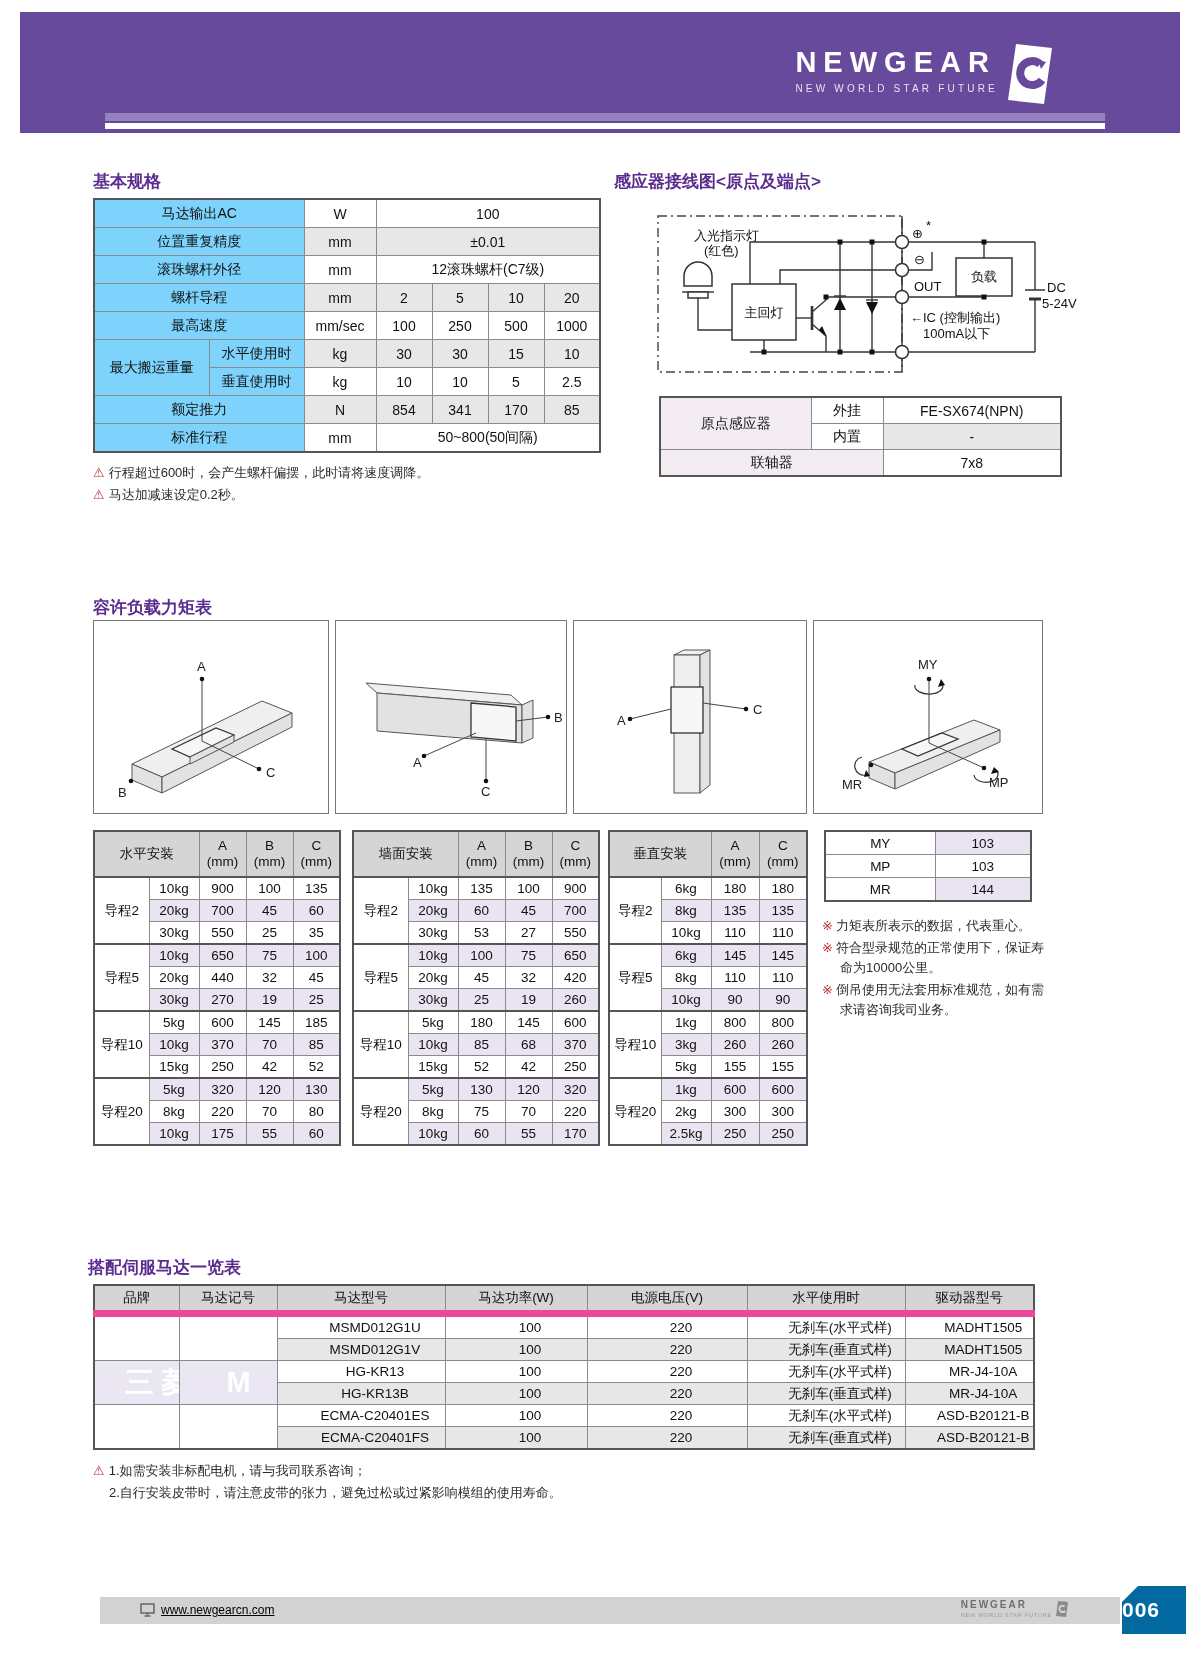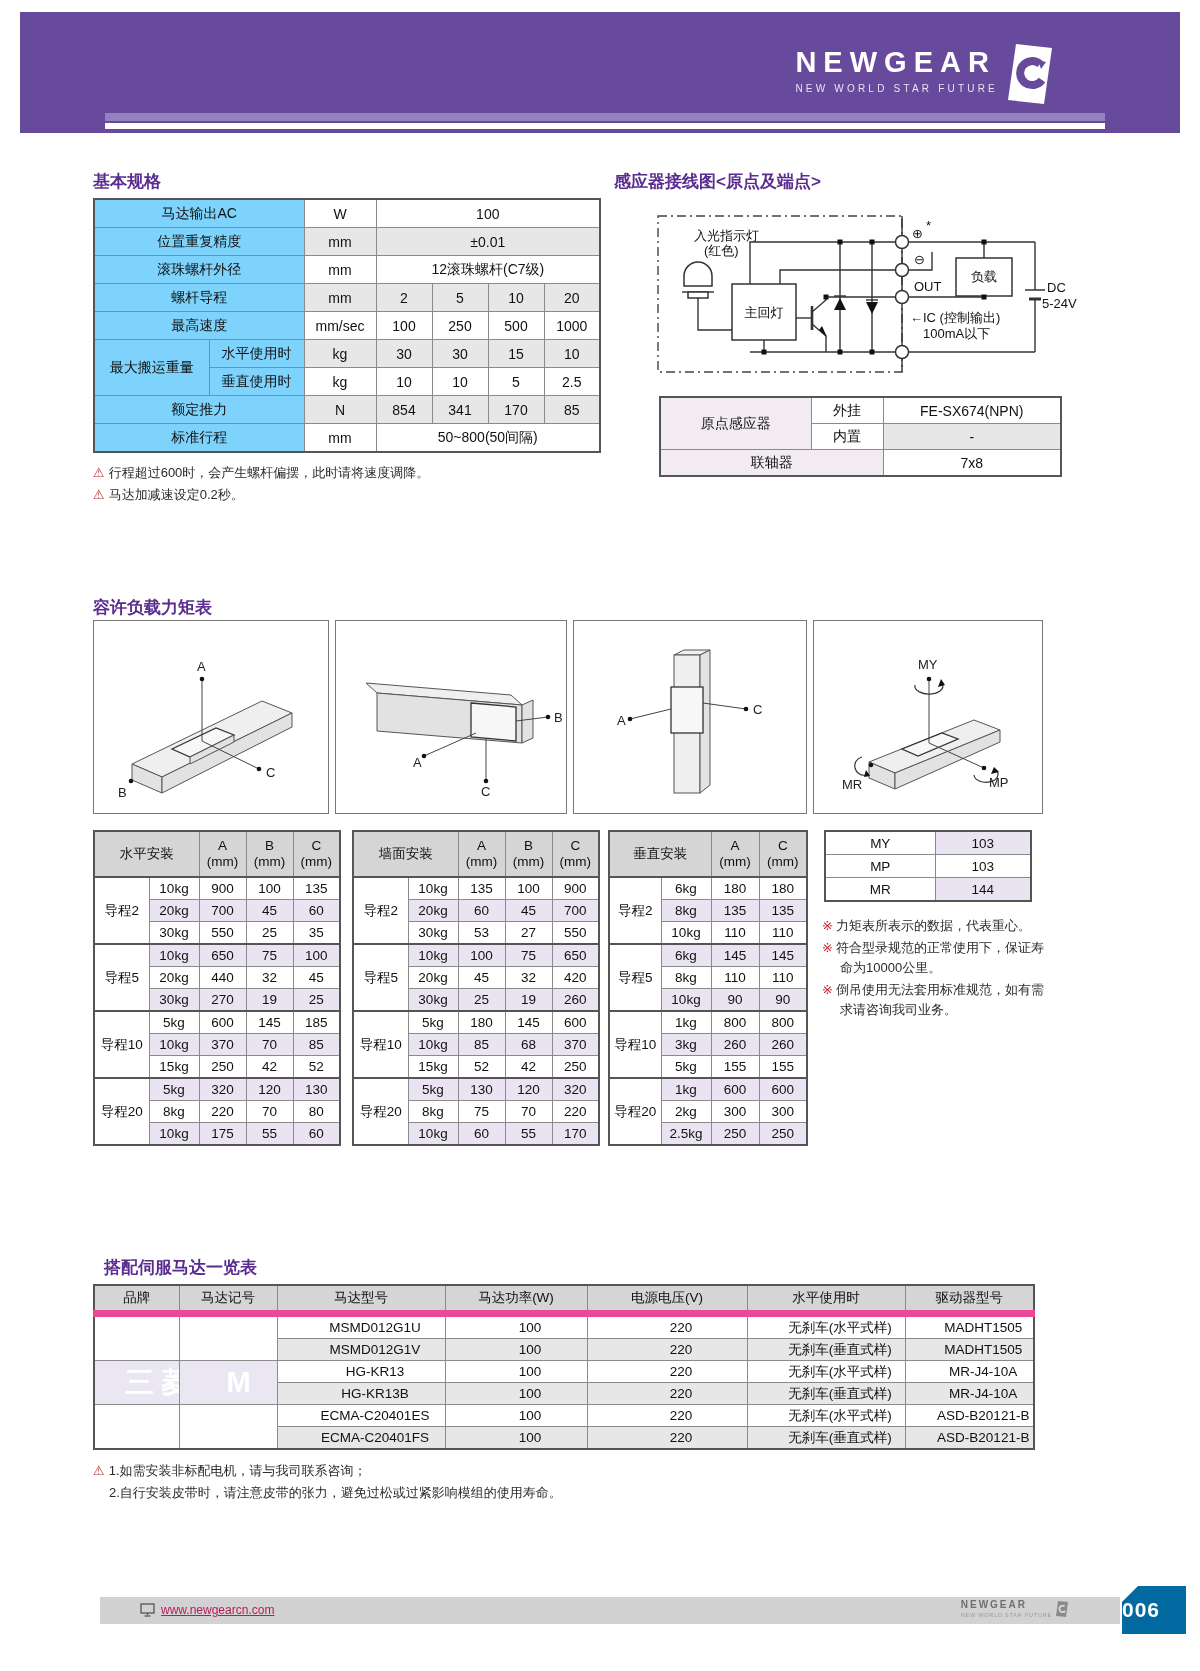--- a/index.html
+++ b/index.html
@@ -74,21 +74,21 @@
   .servo td{height:21px;padding-left:30px;}
   .servo tr.alt td.v{background:#e7e7e7;}
   .servo td.lavcell{background:#eae6f2;}
 
   .servo-notes{position:absolute;left:93px;top:1460px;font-size:13px;color:#2b2b2b;line-height:22px;}
   .servo-notes .l2{padding-left:16px;}
 
   
   .footbar{position:absolute;left:100px;top:1597px;width:1020px;height:27px;background:#d2d2d2;}
   .footurl{position:absolute;left:40px;top:6px;font-size:12px;color:#444;display:flex;align-items:center;gap:6px;}
-  .footurl a{color:#be185d;}
+  .footurl a{color:#000000;}
   .minilogo{position:absolute;right:52px;top:3px;text-align:left;display:flex;gap:4px;align-items:center;}
   .minibrand{font-size:10px;font-weight:bold;letter-spacing:2px;color:#6f6f6f;line-height:10px;}
   .minitag{font-size:5.5px;letter-spacing:0.8px;color:#9a9a9a;margin-top:2px;}
   .pagetag{position:absolute;left:1122px;top:1586px;width:64px;height:48px;background:#0369a1;
     clip-path:polygon(16px 0,100% 0,100% 100%,0 100%,0 16px);display:flex;align-items:center;justify-content:flex-start;}
   .pagetag span{color:#fff;font-weight:bold;font-size:21px;letter-spacing:1px;}
 </style>
 </head>
 <body>
 
@@ -646,21 +646,21 @@
         </tr>
       </tbody>
   </table>
 
   <div class="refnotes">
     <div><span class="refmark">※</span><span>力矩表所表示的数据，代表重心。</span></div>
     <div><span class="refmark">※</span><span>符合型录规范的正常使用下，保证寿命为10000公里。</span></div>
     <div><span class="refmark">※</span><span>倒吊使用无法套用标准规范，如有需求请咨询我司业务。</span></div>
   </div>
 
-  <div class="sec-title" style="left:104px;top:1256px;font-family:Liberation Mono, monospace;">搭配伺服马达一览表</div>
+  <div class="sec-title" style="left:88px;top:1256px;font-family:Liberation Mono, monospace;">搭配伺服马达一览表</div>
   <table class="servo">
     <colgroup>
         <col style="width:85px">
         <col style="width:98px">
         <col style="width:168px">
         <col style="width:142px">
         <col style="width:160px">
         <col style="width:158px">
         <col style="width:129px">
       </colgroup>

